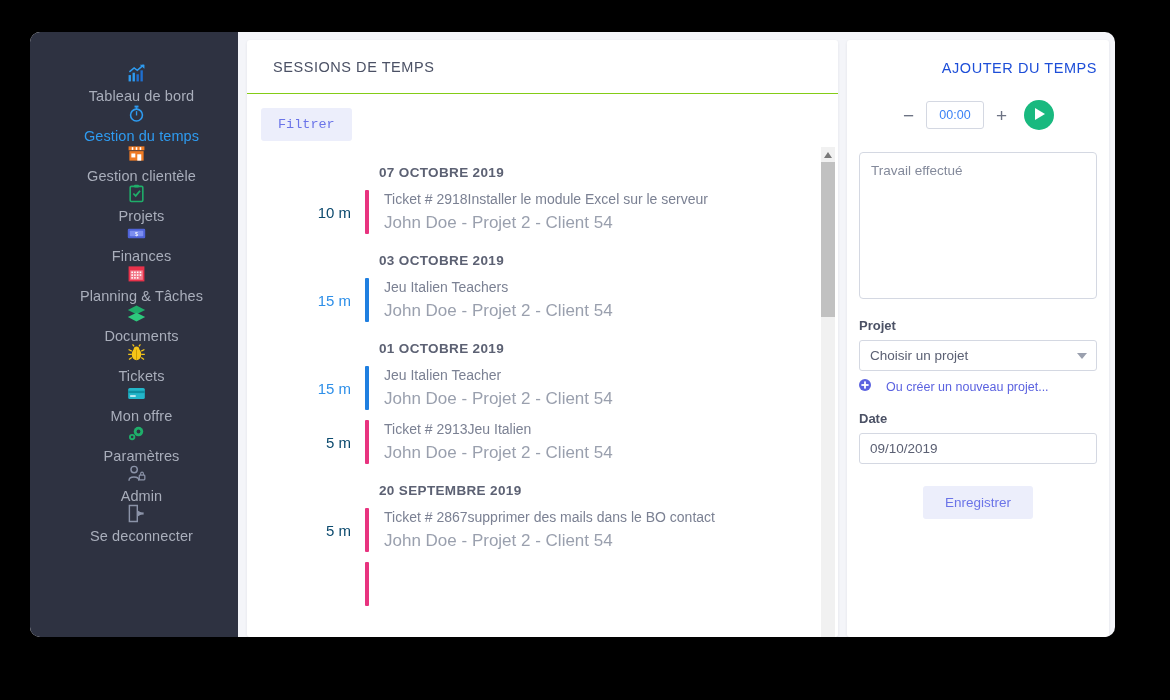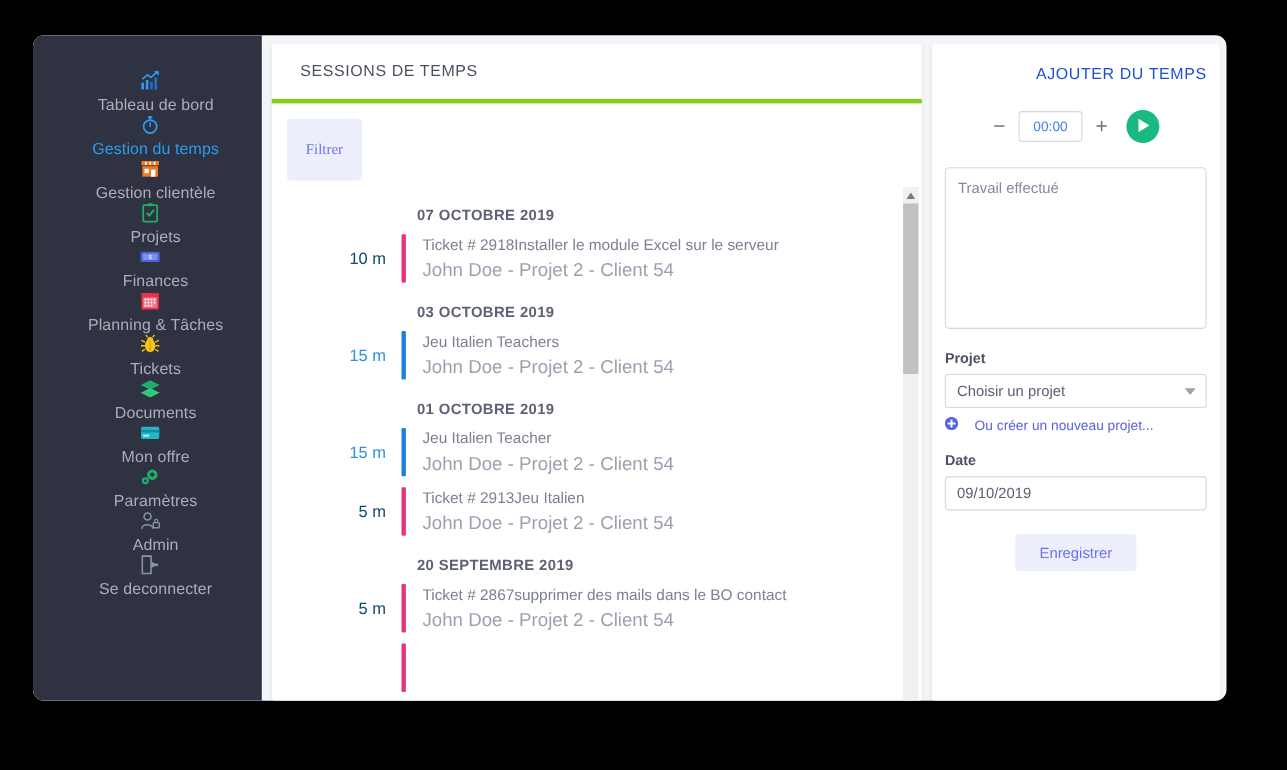--- a/index.html
+++ b/index.html
@@ -61,38 +61,38 @@
   .main-card {
     flex: 1;
     min-width: 0;
     display: flex; flex-direction: column;
     position: relative;
   }
   .main-head {
     height: 54px;
     display: flex; align-items: center;
     padding-left: 26px;
-    border-bottom: 4px solid #84cc16;
+    border-bottom: 1px solid #84cc16;
   }
   .main-title {
     font-size: 14.5px;
     color: #4b5165;
     letter-spacing: .55px;
   }
   .filter-row { padding: 14px 0 6px 14px; }
   .filter-btn {
     display: inline-block;
     background: #eceefb;
     color: #6b74e8;
     font-size: 13.5px;
-    padding: 20px 17px;
+    padding: 9px 17px;
     border: none;
     border-radius: 3px;
     cursor: pointer;
-    font-family: Liberation Serif, serif;
+    font-family: Liberation Mono, monospace;
   }
 
   
   .sessions-wrap {
     flex: 1;
     position: relative;
     overflow: hidden;
     padding-left: 14px;
   }
   .sessions {
@@ -357,37 +357,37 @@
               <rect x="9" y="16.5" width="2" height="2"></rect>
               <rect x="12.5" y="16.5" width="2" height="2"></rect>
             </g>
           </svg>
         </span>
         <span class="nav-label">Planning &amp; Tâches</span>
       </div>
       <div class="nav-item">
         <span class="nav-ico">
           <svg width="19" height="19" viewBox="0 0 24 24">
+            <path d="M12 2 L23 7.5 L12 13 L1 7.5 Z" fill="#1fae6a"></path>
+            <path d="M12 11 L23 16.5 L12 22 L1 16.5 Z" fill="#2ec97d"></path>
+          </svg>
+        </span>
+        <span class="nav-label">Documents</span>
+      </div>
+      <div class="nav-item">
+        <span class="nav-ico">
+          <svg width="19" height="19" viewBox="0 0 24 24">
             <ellipse cx="12" cy="13" rx="6" ry="7.5" fill="#f5c518"></ellipse>
             <circle cx="12" cy="6.5" r="3.5" fill="#f5c518"></circle>
             <path d="M9 3 L7 0.5 M15 3 L17 0.5" stroke="#f5c518" stroke-width="1.6"></path>
             <path d="M6 9 L2 7 M6 13 L1.5 13 M6 17 L2.5 19.5 M18 9 L22 7 M18 13 L22.5 13 M18 17 L21.5 19.5" stroke="#f5c518" stroke-width="1.6"></path>
             <path d="M12 7 L12 20" stroke="#c99a00" stroke-width="1.2"></path>
           </svg>
         </span>
         <span class="nav-label">Tickets</span>
-      </div>
-      <div class="nav-item">
-        <span class="nav-ico">
-          <svg width="19" height="19" viewBox="0 0 24 24">
-            <path d="M12 2 L23 7.5 L12 13 L1 7.5 Z" fill="#1fae6a"></path>
-            <path d="M12 11 L23 16.5 L12 22 L1 16.5 Z" fill="#2ec97d"></path>
-          </svg>
-        </span>
-        <span class="nav-label">Documents</span>
       </div>
       <div class="nav-item">
         <span class="nav-ico">
           <svg width="19" height="19" viewBox="0 0 24 24">
             <rect x="1.5" y="5" width="21" height="14" rx="2" fill="#23b6c9"></rect>
             <rect x="1.5" y="8.5" width="21" height="3" fill="#0e8fa0"></rect>
             <rect x="4" y="14" width="7" height="2.4" fill="#bfeaf0"></rect>
           </svg>
         </span>
         <span class="nav-label">Mon offre</span>

